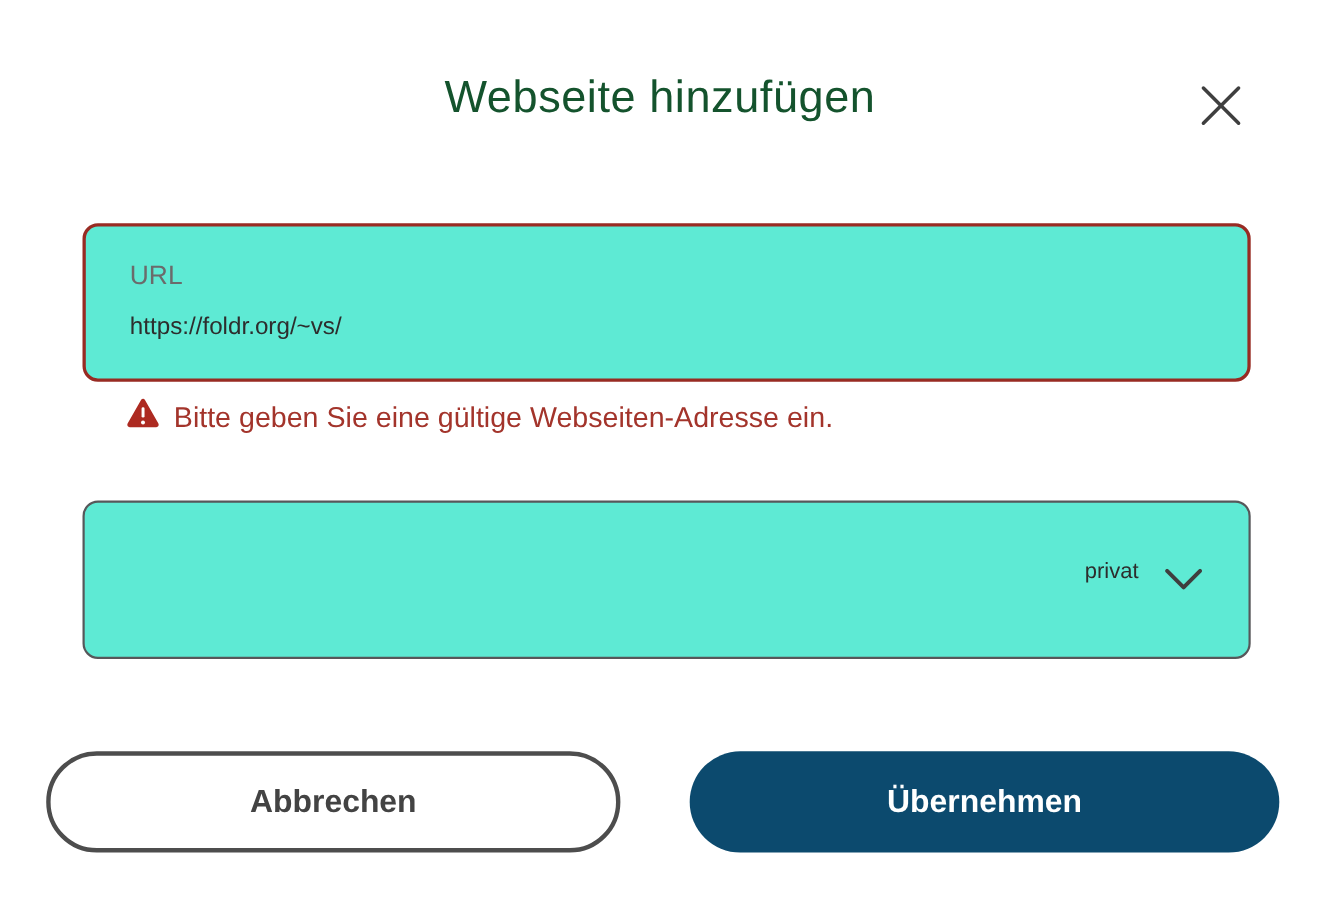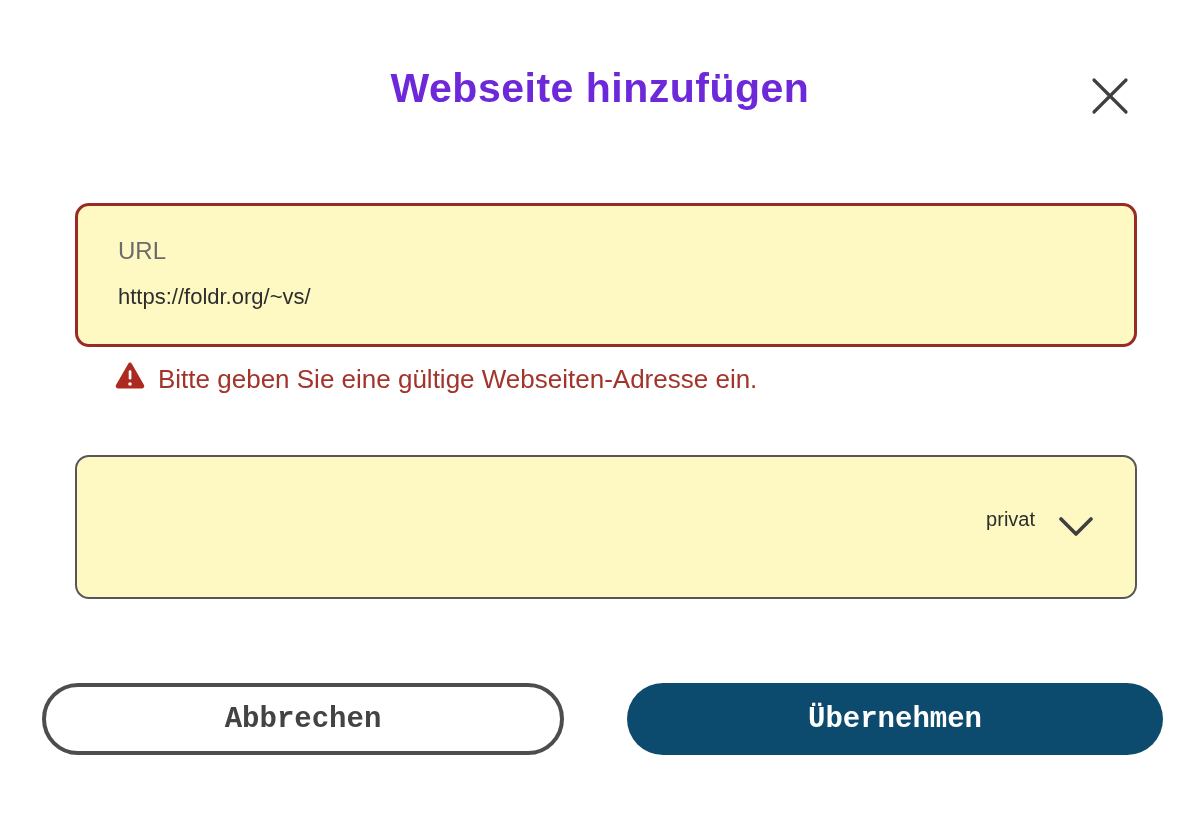--- a/index.html
+++ b/index.html
@@ -9,40 +9,40 @@
     font-family: "Liberation Sans", sans-serif;
     overflow: hidden;
   }
   .dialog { position: relative; width: 100%; height: 100%; }
 
   
   .dialog-header { position: relative; padding-top: 62px; height: 114px; }
   .dialog-title {
     text-align: center;
     font-size: 41px;
-    font-weight: 700;
-    color: #6d28d9;
+    font-weight: 400;
+    color: #14532d;
     letter-spacing: 0.5px;
     line-height: 52px;
   }
   .close-btn {
     position: absolute;
     top: 70px; right: 64px;
     width: 52px; height: 52px;
     background: transparent;
     border: none;
     cursor: pointer;
     display: flex; align-items: center; justify-content: center;
   }
 
   
   .fields-wrap { margin: 0 63px 0 75px; }
   .field {
     border-radius: 14px;
-    background: #fef9c3;
+    background: #5eead4;
     position: relative;
   }
   .field-url {
     margin-top: 89px;
     height: 144px;
     border: 3px solid #982b23;
     padding: 30px 40px 0 40px;
   }
   .field-label {
     display: block;
@@ -102,23 +102,23 @@
   }
 
   
   .button-row {
     position: absolute;
     left: 42px; right: 37px; top: 683px;
     display: flex;
     justify-content: space-between;
   }
   .btn {
-    height: 72px;
+    height: 92px;
     border-radius: 50px;
-    font-family: Liberation Mono, monospace;
+    font-family: Liberation Sans, sans-serif;
     font-size: 29px;
     font-weight: bold;
     cursor: pointer;
     display: flex; align-items: center; justify-content: center;
   }
   .btn-secondary {
     width: 522px;
     background: #ffffff;
     border: 4px solid #4d4d4d;
     color: #434343;

